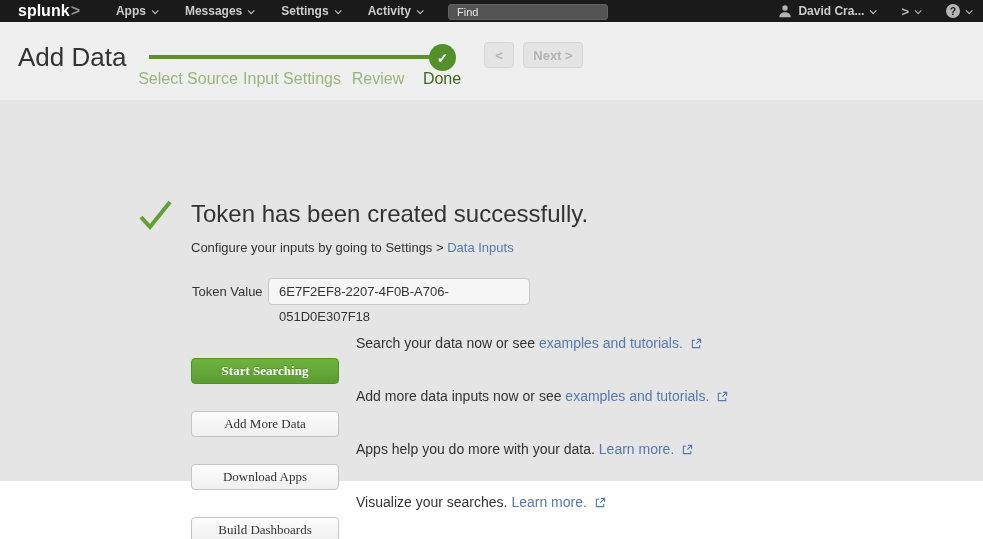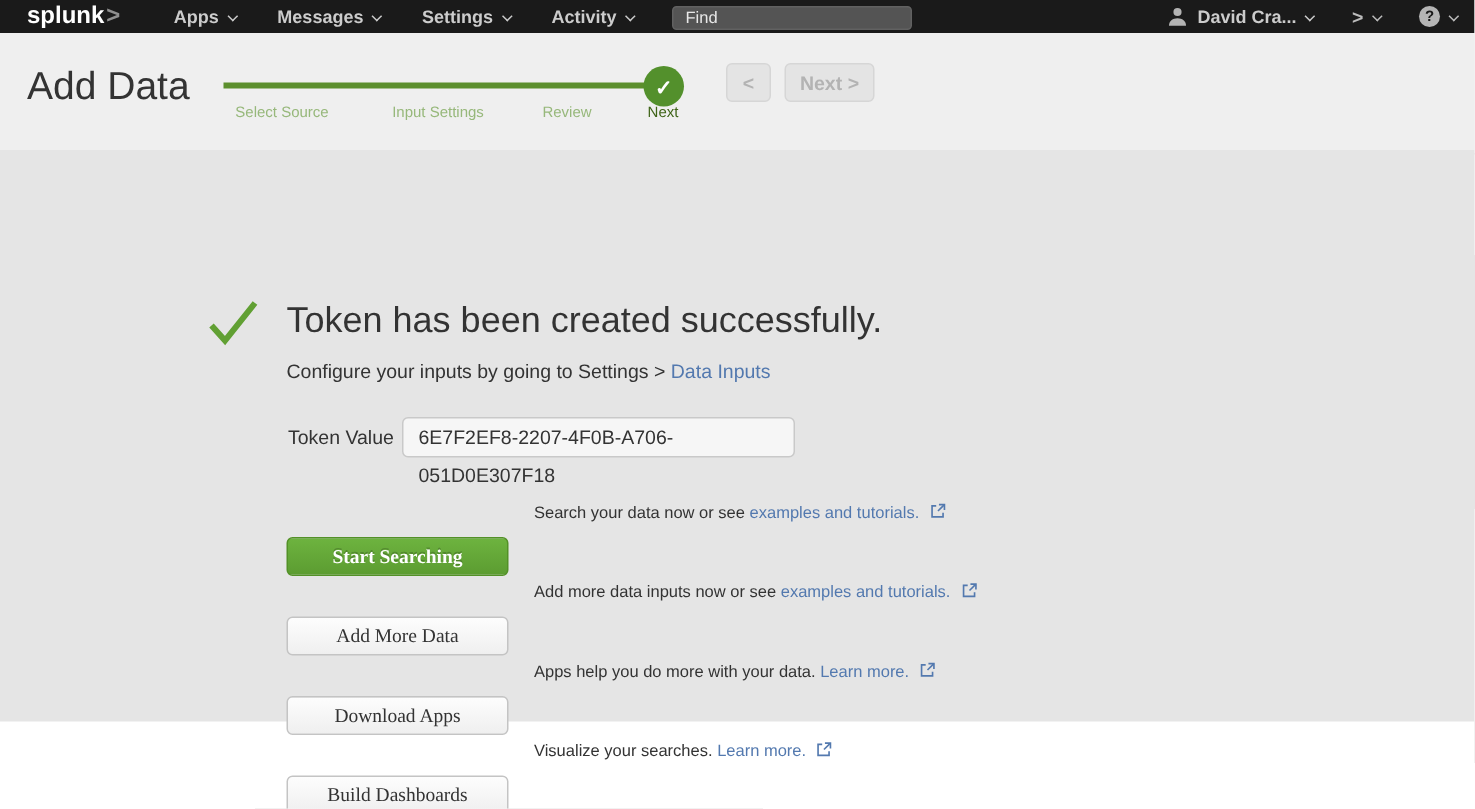--- a/index.html
+++ b/index.html
@@ -38,21 +38,21 @@
     position:absolute; left:0; top:22px; width:983px; height:81px;
     background:#efefef; border-bottom:1px solid #cfcfcf;
   }
   .page-title { position:absolute; left:18px; top:20px; font-size:26px; color:#333; }
   .progress-line { position:absolute; left:149px; top:33px; width:294px; height:4px; background:#5c8f2d; }
   .progress-circle {
     position:absolute; left:429px; top:22px; width:27px; height:27px; border-radius:50%;
     background:#53902c; color:#fff; display:flex; align-items:center; justify-content:center;
     font-size:14px; font-weight:bold;
   }
-  .step-label { position:absolute; top:48px; transform:translateX(-50%); font-size:10px; color:#97b87b; white-space:nowrap;text-align:center; }
+  .step-label { position:absolute; top:48px; transform:translateX(-50%); font-size:16px; color:#97b87b; white-space:nowrap;text-align:center; }
   .step-label.current { color:#3f6418; }
   .wiz-btn {
     position:absolute; top:20px; height:26px; border:1px solid #d6d6d6; border-radius:4px;
     background:#e4e4e4; color:#b3b3b3; font-size:13px; font-weight:bold; cursor:default;
     font-family:"Liberation Sans", sans-serif;
   }
   .wiz-btn.back { left:484px; width:30px; }
   .wiz-btn.next { left:523px; width:60px; }
 
   
@@ -79,21 +79,21 @@
     font-family:Liberation Serif, serif;
     margin-top:28px;
   }
   .action-btn.primary {
     background:linear-gradient(#6db33f, #5c9c31); border:1px solid #539127; color:#fff;
     text-shadow:0 -1px 0 rgba(0,0,0,.2);
   }
   .action-btn.secondary {
     background:linear-gradient(#fdfdfd, #efefef); border:1px solid #c4c4c4; color:#333; font-weight:normal;
   }
-  .action-desc { position:absolute; left:356px; top:5px; font-size:11px; color:#333; white-space:nowrap; }
+  .action-desc { position:absolute; left:356px; top:5px; font-size:14px; color:#333; white-space:nowrap; }
 </style>
 </head>
 <body>
 
 <div class="topbar">
   <div class="logo">
     <span>splunk</span>
       <span class="arrow">&gt;</span>
   </div>
   <div class="nav">
@@ -139,21 +139,21 @@
 
 <div class="header-band">
   <div class="page-title">Add Data</div>
   <div class="progress-line"></div>
   <div class="progress-circle">
     <span>✓</span>
   </div>
   <div class="step-label" style="left:188px">Select Source</div>
   <div class="step-label" style="left:292px">Input Settings</div>
   <div class="step-label" style="left:378px">Review</div>
-  <div class="step-label current" style="left:442px">Next</div>
+  <div class="step-label current" style="left:442px">Done</div>
   <button class="wiz-btn back">&lt;</button>
   <button class="wiz-btn next">Next &gt;</button>
 </div>
 
 <div class="main">
 
   <svg class="big-check" width="38" height="34" viewBox="0 0 38 34">
     <polyline points="4,19 13,29 33,4" fill="none" stroke="#61a033" stroke-width="4" stroke-linecap="butt"></polyline>
   </svg>
   <div class="main-heading">Token has been created successfully.</div>

